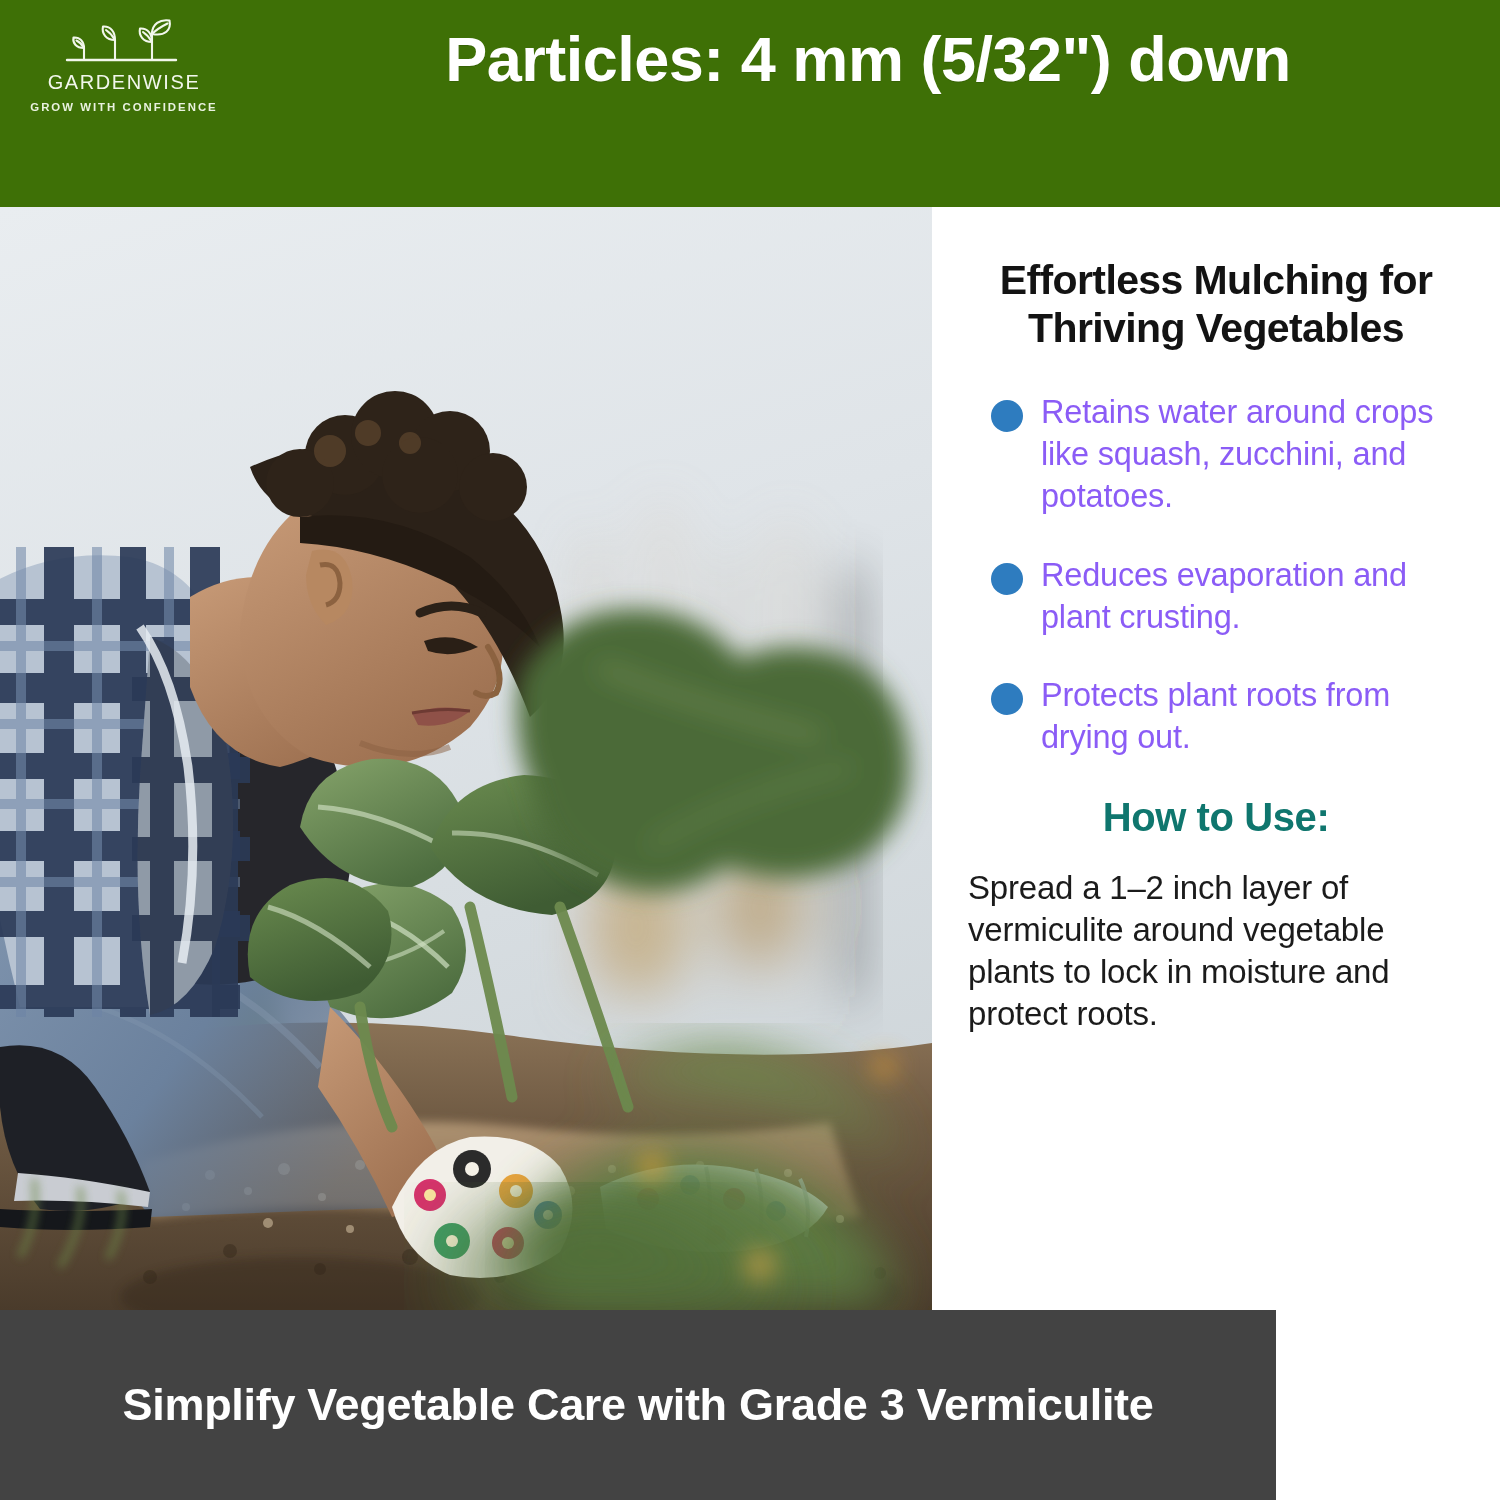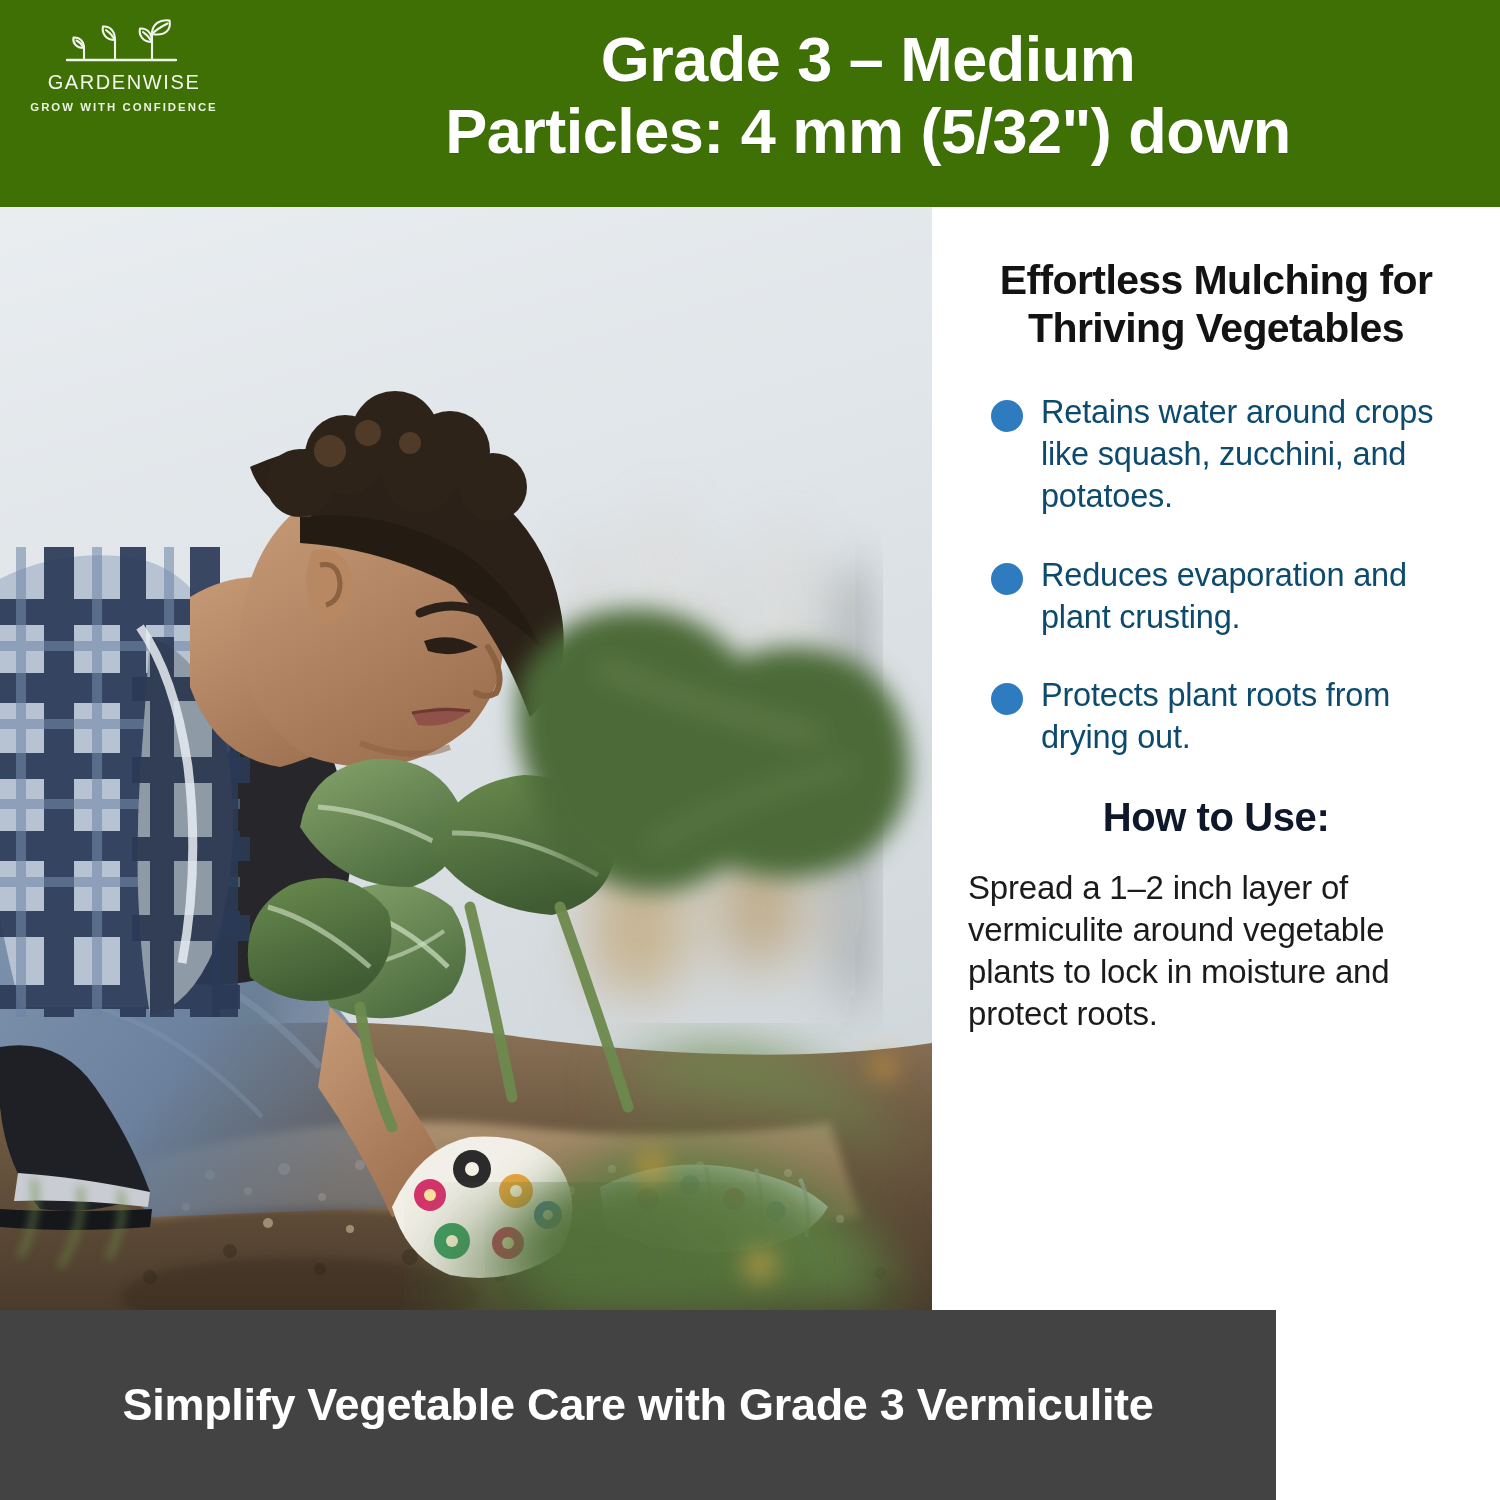--- a/index.html
+++ b/index.html
@@ -121,30 +121,30 @@
     width: 32px;
     height: 32px;
     border-radius: 50%;
     background: #2E7CBF;
     margin-top: 9px;
     margin-right: 18px;
   }
   .bullet-text {
     font-size: 32.5px;
     line-height: 1.30;
-    color: #0c4a6e;
+    color: #8b5cf6;
     font-weight: 400;
     letter-spacing: -0.2px;
   }
 
   .howto-heading {
     text-align: center;
     font-size: 40px;
     font-weight: 700;
-    color: #0f172a;
+    color: #0f766e;
     margin-top: 32px;
     letter-spacing: -0.4px;
   }
 
   .howto-body {
     text-align: left;
     font-size: 33px;
     line-height: 1.28;
     color: #1b1b1b;
     margin-top: 27px;
@@ -202,21 +202,20 @@
           <path d="M118.5 5.5 C113.5 8 107.5 11.5 103 16"></path>
 
           <path d="M18 42 H127" stroke-width="2.4"></path>
         </g>
       </svg>
       <div class="logo-word">GARDENWISE</div>
       <div class="logo-tag">GROW WITH CONFIDENCE</div>
     </div>
 
     <div class="header-title">
-      <span class="l1">Grade 3 – Medium</span>
       <span class="l2">Particles: 4 mm (5/32") down</span>
     </div>
   </div>
 
   <div class="photo">
     <svg viewBox="0 0 932 1103" preserveAspectRatio="xMidYMid slice">
       <defs>
         <linearGradient id="skyG" x1="0" y1="0" x2="0.25" y2="1">
           <stop offset="0" stop-color="#e9edf0"></stop>
           <stop offset="0.45" stop-color="#dfe4e8"></stop>

